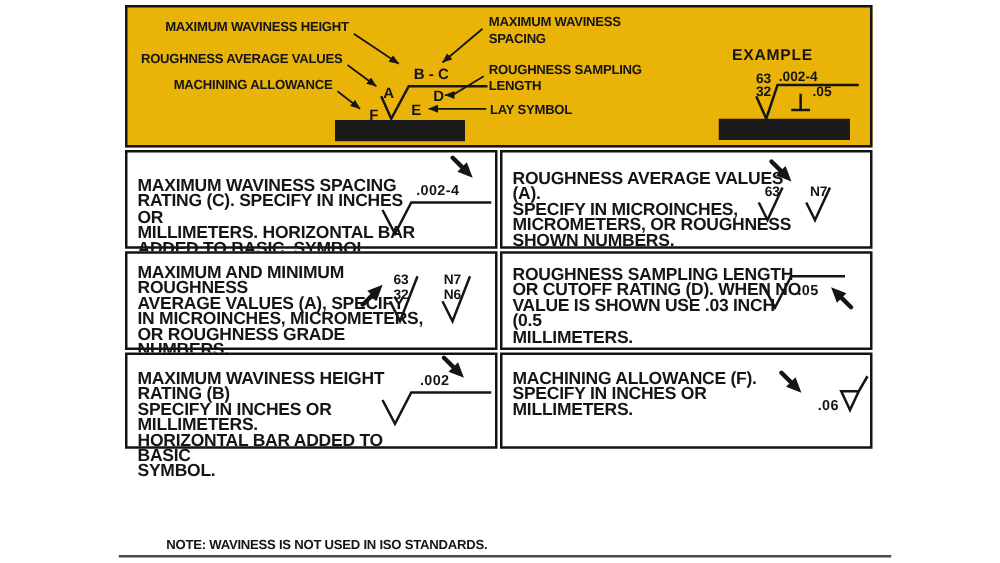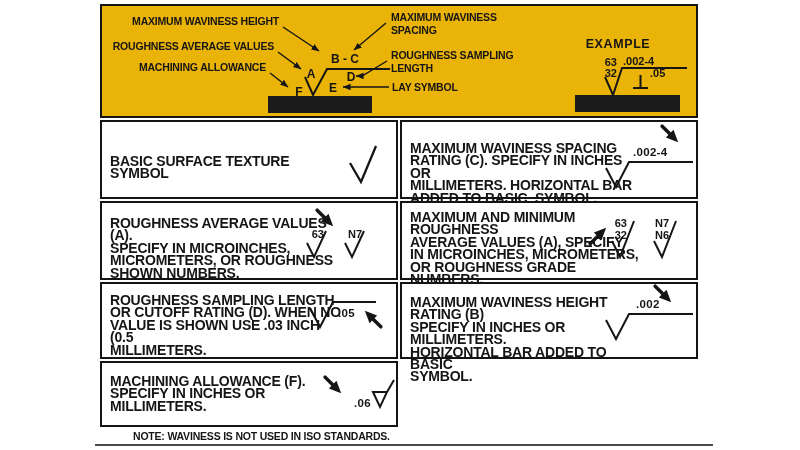--- a/index.html
+++ b/index.html
@@ -87,26 +87,20 @@
     <text class="exval" x="521" y="59">.002-4</text>
     <text class="exval" x="548" y="71">.05</text>
     <path class="ink" stroke-width="2" d="M531,82 H546 M538.5,82 V69"></path>
     <path class="ink" stroke-width="2" d="M503,71 L511,89 L520,62 H585"></path>
     <rect x="473" y="89" width="105" height="17" fill="#1b1b1b"></rect>
   </svg>
 </div>
 
 <div class="grid">
 
-  <div class="cell">
-    <div class="txt" style="top:33px">BASIC SURFACE TEXTURE SYMBOL</div>
-    <svg class="sym" style="left:246px;top:22px" width="30" height="40" viewBox="0 0 30 40">
-      <path class="ink" stroke-width="2.3" d="M2,19 L13,38 L28,2"></path>
-    </svg>
-  </div>
 
   <div class="cell">
     <div class="txt" style="top:20px">MAXIMUM WAVINESS SPACING
 RATING (C). SPECIFY IN INCHES OR
 MILLIMETERS. HORIZONTAL BAR
 ADDED TO BASIC  SYMBOL.</div>
     <svg class="ptr" style="left:258px;top:2px" width="19" height="19" viewBox="0 0 22 22">
       <path d="M2.5,2.5 L11,11"></path>
         <polygon points="21,21 6.8,15.6 15.6,6.8"></polygon>
     </svg>

